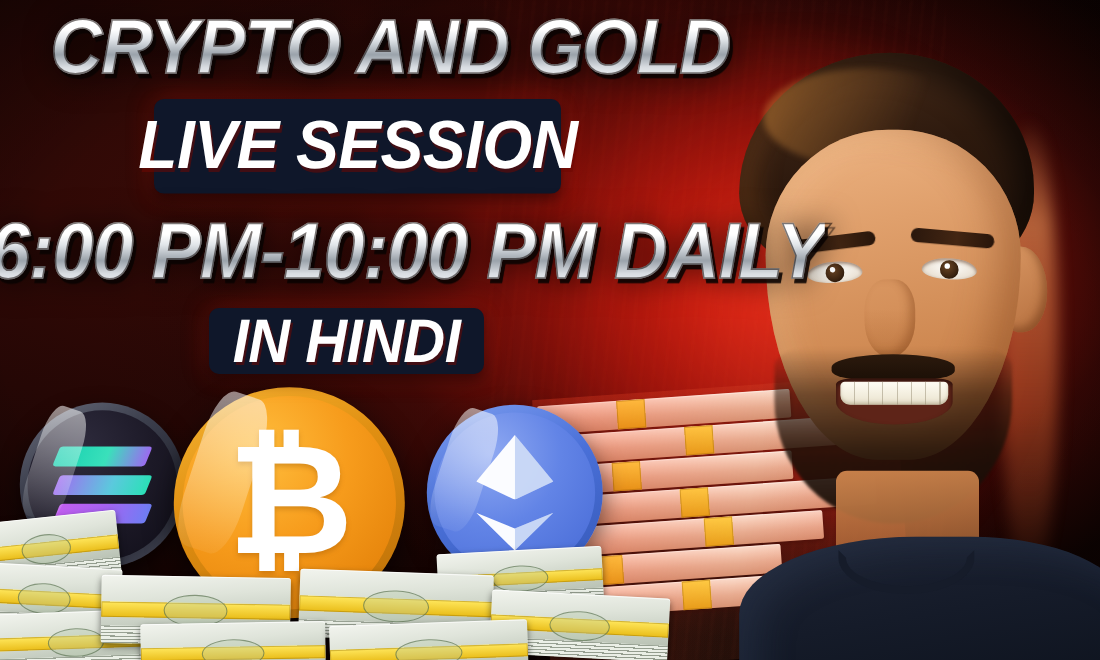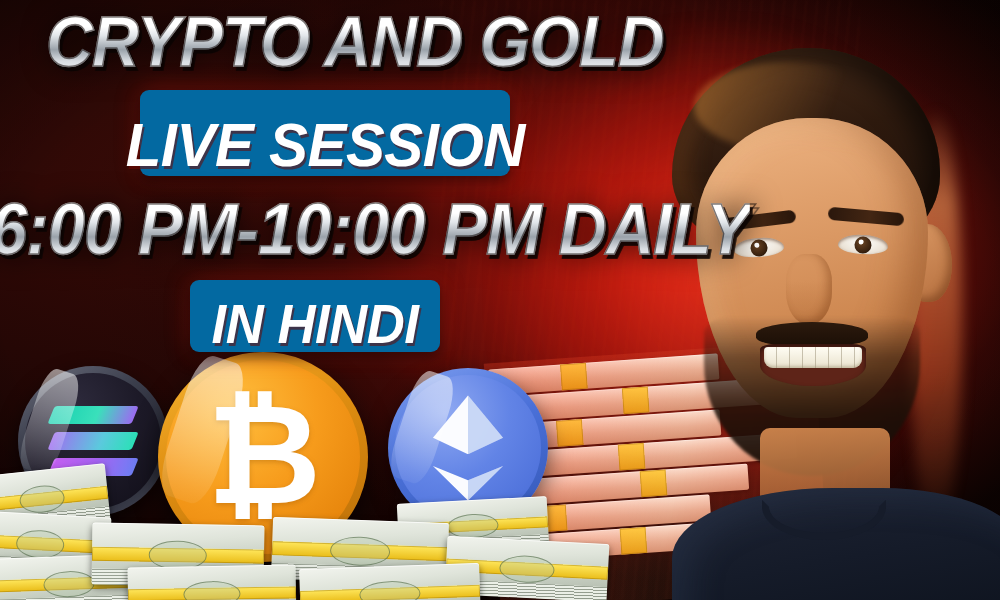--- a/index.html
+++ b/index.html
@@ -332,41 +332,41 @@
     position:absolute; left:46px; top:10px;
     font-size:70px;
   }
   .timeline {
     position:absolute; left:-10px; top:196px;
     font-size:72px;
   }
 
   .badge {
     position:absolute;
-    background:#0369a1;
+    background:#0f172a;
     border-radius:9px;
     box-shadow:0 5px 14px rgba(0,0,0,.55), 0 0 24px rgba(244,35,20,.35);
-    display:flex; align-items:flex-end; justify-content:center;
+    display:flex; align-items:center; justify-content:center;
   }
   .badge-text {
     font-family:"Liberation Sans Narrow","Liberation Sans", sans-serif;
     font-weight:bold; font-style:italic;
     color:#fff;
     letter-spacing:-.5px;
     white-space:nowrap;
     text-shadow:2px 3px 0 rgba(110,8,2,.55);
     transform:scaleX(.94);
   }
   .badge-live {
     left:140px; top:90px; width:370px; height:86px;
   }
   .badge-live .badge-text { font-size:62px; line-height:1; }
 
   .badge-hindi {
-    left:190px; top:280px; width:250px; height:72px;
+    left:190px; top:280px; width:250px; height:60px;
   }
   .badge-hindi .badge-text { font-size:56px; line-height:1; }
 
 </style>
 </head>
 <body>
 
 <div class="thumb">
 
   <div class="bg-base"></div>

